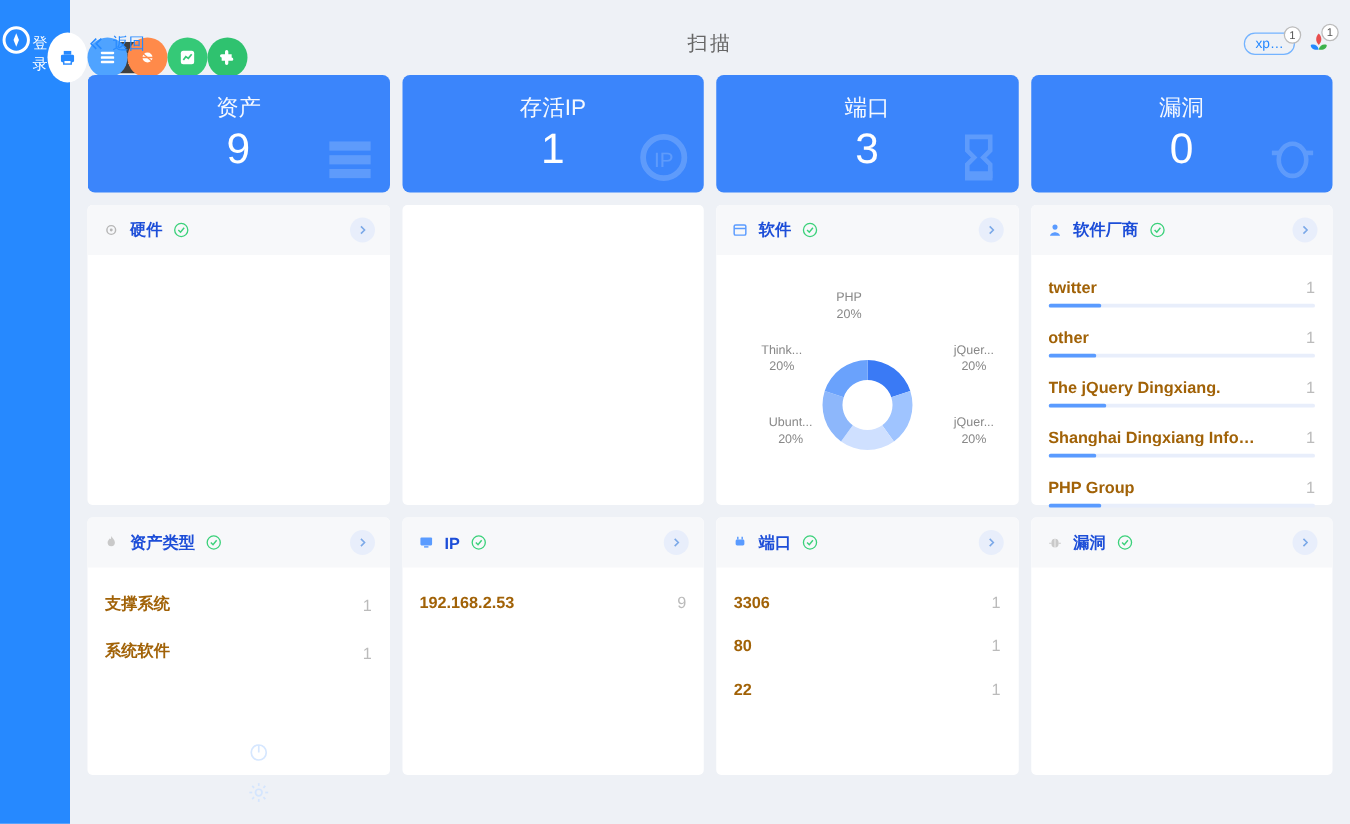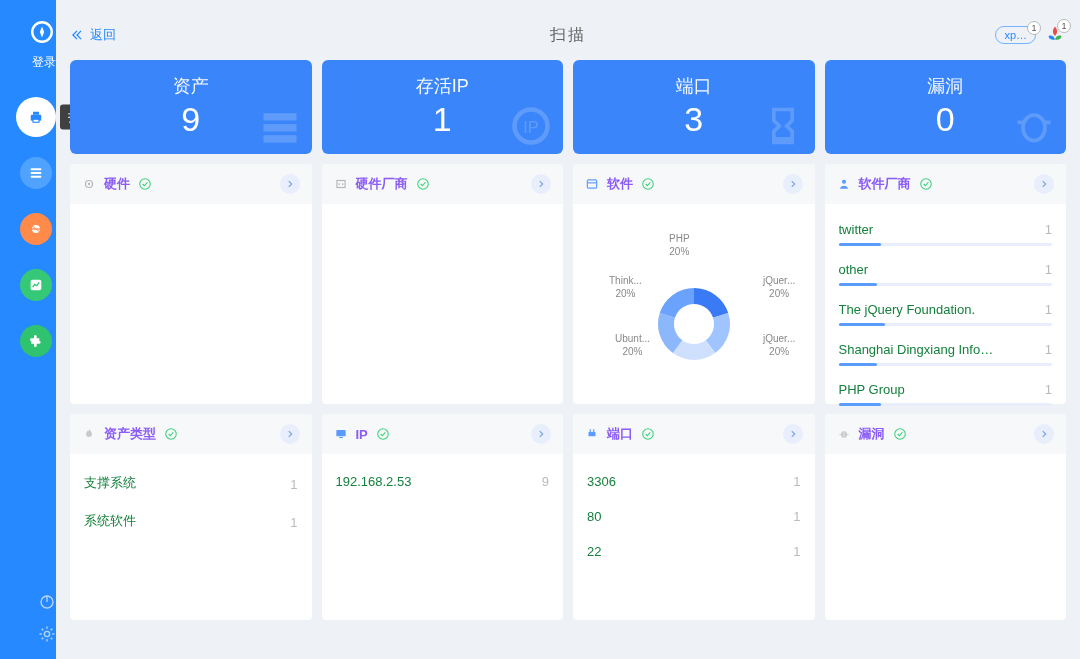--- a/index.html
+++ b/index.html
@@ -1,18 +1,18 @@
 <!DOCTYPE html>
 <html><head>
 <meta charset="utf-8">
 <style>
 * { margin: 0; padding: 0; box-sizing: border-box; }
 body { font-family: -apple-system, BlinkMacSystemFont, "Segoe UI", "PingFang SC", "Microsoft YaHei", sans-serif; background: #eef1f6; color: #333; width: 1080px; height: 659px; overflow: hidden; }
 
-.sidebar { position: fixed; left: 0; top: 0; width: 56px; height: 100%; background: #2689ff; display: flex; flex-direction: column; align-items: flex-end; padding-top: 18px; }
+.sidebar { position: fixed; left: 0; top: 0; width: 56px; height: 100%; background: #2689ff; display: flex; flex-direction: row; align-items: flex-start; padding-top: 18px; }
 .sidebar .logo { width: 28px; height: 28px; display:flex; align-items:center; justify-content:center; }
 .sidebar .login { color: #fff; font-size: 12px; margin-top: 8px; margin-bottom: 18px; cursor:pointer; }
 .sidebar .nav-item { width: 40px; height: 40px; border-radius: 50%; display:flex; align-items:center; justify-content:center; margin: 8px 0; cursor:pointer; position:relative; }
 .sidebar .nav-item.active { background: #fff; }
 .sidebar .nav-item .bubble { width: 32px; height:32px; border-radius:50%; display:flex; align-items:center; justify-content:center; }
 .sidebar .tooltip { position:absolute; left:44px; top:50%; transform:translateY(-50%); background:#404040; color:#fff; font-size:12px; padding:4px 8px; border-radius:3px; white-space:nowrap; }
 .sidebar .bottom-icons { margin-top:auto; margin-bottom:16px; display:flex; flex-direction:column; gap:14px; align-items:center; }
 .sidebar .bottom-icons svg { opacity:.85; }
 
 .main { margin-left:56px; padding: 18px 14px; }
@@ -29,27 +29,27 @@
 .stat-card .label { font-size:18px; opacity:.95; }
 .stat-card .value { font-size:34px; font-weight:500; margin-top:4px; line-height:1; }
 .stat-card .bg-icon { position:absolute; right:10px; bottom:6px; opacity:.18; }
 
 .panel-row { display:flex; gap:10px; margin-top:10px; }
 .panel { flex:1; background:#fff; border-radius:4px; min-width:0; }
 .panel.tall { height:240px; }
 .panel.short { height:206px; }
 .panel-head { display:flex; align-items:center; gap:8px; padding:10px 12px; background:#f7f8fa; border-radius:4px 4px 0 0; }
 .panel-head .icon { color:#b7b7b7; display:flex; }
-.panel-head .title { font-size:13px; font-weight:600; color:#8b5cf6; }
+.panel-head .title { font-size:13px; font-weight:600; color:#1d4ed8; }
 .panel-head .check { display:flex; }
 .panel-head .arrow { margin-left:auto; width:20px; height:20px; border-radius:50%; background:#e8eefb; display:flex; align-items:center; justify-content:center; cursor:pointer; }
 .panel-body { padding:10px 14px; overflow:hidden; }
 
 .item-row { display:flex; align-items:flex-end; padding:10px 0; font-size:13px; border-bottom:0 solid #eee; }
-.item-row .name { flex:1; color:#15803d; white-space:nowrap; overflow:hidden; text-overflow:ellipsis; }
+.item-row .name { flex:1; color:#a16207; white-space:nowrap; overflow:hidden; text-overflow:ellipsis;font-weight:bold; }
 .item-row .count { color:#bbb; font-size:13px; }
 .item-row.with-bar { flex-direction:column; align-items:stretch; padding:8px 0; }
 .item-row.with-bar .top { display:flex; }
 .item-row.with-bar .bar { height:3px; background:#e8eefb; margin-top:6px; border-radius:2px; position:relative; width:100%; }
 .item-row.with-bar .bar .fill { position:absolute; left:0; top:0; height:100%; background:#5a9bff; border-radius:2px; }
 
 .donut-wrap { position:relative; width:100%; height:100%; }
 .donut { position:absolute; left:50%; top:50%; transform:translate(-50%,-50%); }
 .dlabel { position:absolute; font-size:10px; color:#888; text-align:center; line-height:1.3; }
 .dlabel .pct { color:#888; }
@@ -214,41 +214,20 @@
         <span class="arrow">
             <svg width="10" height="10" viewBox="0 0 24 24">
               <path d="M9 5l7 7-7 7" fill="none" stroke="#7aa8e8" stroke-width="3"></path>
             </svg>
           </span>
       </div>
       <div class="panel-body"></div>
     </div>
 
     <div class="panel tall">
-      <div class="panel-head">
-        <span class="icon">
-            <svg width="14" height="14" viewBox="0 0 24 24">
-              <rect x="5" y="6" width="14" height="12" fill="none" stroke="#b7b7b7" stroke-width="2"></rect>
-              <circle cx="9" cy="12" r="1.5" fill="#b7b7b7"></circle>
-              <circle cx="15" cy="12" r="1.5" fill="#b7b7b7"></circle>
-            </svg>
-          </span>
-        <span class="title">硬件厂商</span>
-        <span class="check">
-            <svg width="14" height="14" viewBox="0 0 24 24">
-              <circle cx="12" cy="12" r="9" fill="none" stroke="#3bd17a" stroke-width="1.8"></circle>
-              <path d="M8 12l3 3 5-6" fill="none" stroke="#3bd17a" stroke-width="2"></path>
-            </svg>
-          </span>
-        <span class="arrow">
-            <svg width="10" height="10" viewBox="0 0 24 24">
-              <path d="M9 5l7 7-7 7" fill="none" stroke="#7aa8e8" stroke-width="3"></path>
-            </svg>
-          </span>
-      </div>
       <div class="panel-body"></div>
     </div>
 
     <div class="panel tall">
       <div class="panel-head">
         <span class="icon">
             <svg width="14" height="14" viewBox="0 0 24 24">
               <rect x="4" y="5" width="16" height="14" rx="2" fill="none" stroke="#5a9bff" stroke-width="2"></rect>
               <line x1="4" y1="10" x2="20" y2="10" stroke="#5a9bff" stroke-width="2"></line>
             </svg>
@@ -317,21 +296,21 @@
      <div class="top">
               <span class="name">other</span>
               <span class="count">1</span>
             </div>
      <div class="bar">
               <div class="fill" style="width:18%"></div>
             </div>
    </div>
           <div class="item-row with-bar">
      <div class="top">
-              <span class="name">The jQuery Foundation.</span>
+              <span class="name">The jQuery Dingxiang.</span>
               <span class="count">1</span>
             </div>
      <div class="bar">
               <div class="fill" style="width:22%"></div>
             </div>
    </div>
           <div class="item-row with-bar">
      <div class="top">
               <span class="name">Shanghai Dingxiang Info…</span>
               <span class="count">1</span>

